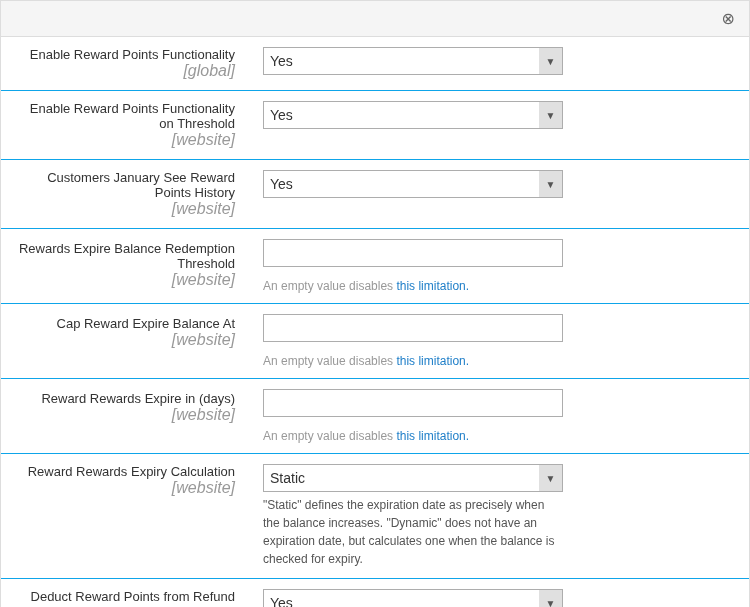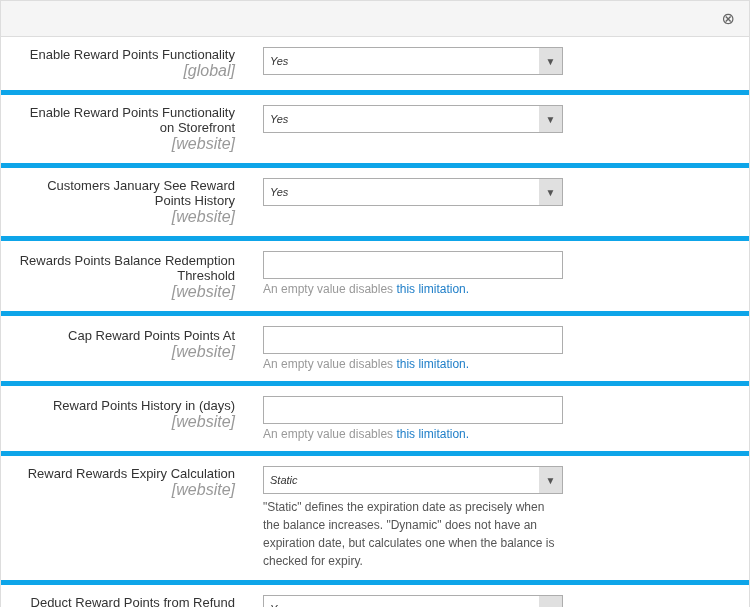--- a/index.html
+++ b/index.html
@@ -31,21 +31,21 @@
     .collapse-icon {
       font-size: 16px;
       color: #666;
       cursor: pointer;
     }
     .form-table {
       width: 100%;
       border-collapse: collapse;
     }
     .form-row {
-      border-bottom: 5px solid #0ea5e9;
+      border-bottom: 1px solid #0ea5e9;
     }
     .form-row td {
       padding: 10px 14px;
       vertical-align: top;
     }
     .label-cell {
       width: 248px;
       text-align: right;
       padding-right: 16px;
       vertical-align: middle;
@@ -72,26 +72,25 @@
       position: relative;
       display: inline-block;
       width: 300px;
     }
     .form-select {
       width: 300px;
       height: 28px;
       border: 1px solid #adadad;
       background: #fff;
       padding: 4px 24px 4px 6px;
-      font-size: 11px;
+      font-size: 14px;
       color: #333;
       appearance: none;
       -webkit-appearance: none;
       cursor: pointer;
-      font-style: italic;
     }
     .select-arrow {
       position: absolute;
       right: 0;
       top: 0;
       width: 24px;
       height: 28px;
       background: #e0e0e0;
       border: 1px solid #adadad;
       border-left: none;
@@ -106,21 +105,21 @@
       width: 300px;
       height: 28px;
       border: 1px solid #adadad;
       padding: 4px 6px;
       font-size: 13px;
       color: #333;
       background: #fff;
     }
     .hint-text {
       display: block;
-      margin-top: 3px;
+      margin-top: 12px;
       font-size: 12px;
       color: #999;
     }
     .hint-text a, .hint-text span.link {
       color: #1e7ec8;
       text-decoration: none;
     }
     .description-text {
       display: block;
       margin-top: 4px;
@@ -138,37 +137,37 @@
     <span class="section-title"></span>
     <span class="collapse-icon">⊗</span>
   </div>
   <table class="form-table">
     <tbody id="form-rows">
         <tr class="form-row">
           <td class="label-cell"><span class="field-label">Enable Reward Points Functionality</span><span class="field-scope">[global]</span></td>
           <td class="value-cell"><div class="select-wrapper"><select class="form-select"><option value="Yes">Yes</option><option value="No">No</option></select><div class="select-arrow">▼</div></div></td>
         </tr>
         <tr class="form-row">
-          <td class="label-cell"><span class="field-label">Enable Reward Points Functionality on Storefront</span><span class="field-scope">[website]</span></td>
+          <td class="label-cell"><span class="field-label">Enable Reward Points Functionality on Threshold</span><span class="field-scope">[website]</span></td>
           <td class="value-cell"><div class="select-wrapper"><select class="form-select"><option value="Yes">Yes</option><option value="No">No</option></select><div class="select-arrow">▼</div></div></td>
         </tr>
         <tr class="form-row">
           <td class="label-cell"><span class="field-label">Customers January See Reward Points History</span><span class="field-scope">[website]</span></td>
           <td class="value-cell"><div class="select-wrapper"><select class="form-select"><option value="Yes">Yes</option><option value="No">No</option></select><div class="select-arrow">▼</div></div></td>
         </tr>
         <tr class="form-row">
-          <td class="label-cell top-align"><span class="field-label">Rewards Points Balance Redemption Threshold</span><span class="field-scope">[website]</span></td>
+          <td class="label-cell top-align"><span class="field-label">Rewards Expire Balance Redemption Threshold</span><span class="field-scope">[website]</span></td>
           <td class="value-cell"><input type="text" class="form-input" style=""><span class="hint-text">An empty value disables <span class="link">this limitation.</span></span></td>
         </tr>
         <tr class="form-row">
-          <td class="label-cell top-align"><span class="field-label">Cap Reward Points Points At</span><span class="field-scope">[website]</span></td>
+          <td class="label-cell top-align"><span class="field-label">Cap Reward Expire Balance At</span><span class="field-scope">[website]</span></td>
           <td class="value-cell"><input type="text" class="form-input" style=""><span class="hint-text">An empty value disables <span class="link">this limitation.</span></span></td>
         </tr>
         <tr class="form-row">
-          <td class="label-cell top-align"><span class="field-label">Reward Points History in (days)</span><span class="field-scope">[website]</span></td>
+          <td class="label-cell top-align"><span class="field-label">Reward Rewards Expire in (days)</span><span class="field-scope">[website]</span></td>
           <td class="value-cell"><input type="text" class="form-input" style=""><span class="hint-text">An empty value disables <span class="link">this limitation.</span></span></td>
         </tr>
         <tr class="form-row">
           <td class="label-cell"><span class="field-label">Reward Rewards Expiry Calculation</span><span class="field-scope">[website]</span></td>
           <td class="value-cell"><div class="select-wrapper"><select class="form-select"><option value="Static">Static</option><option value="Dynamic">Dynamic</option></select><div class="select-arrow">▼</div></div><span class="description-text">"Static" defines the expiration date as precisely when the balance increases. "Dynamic" does not have an expiration date, but calculates one when the balance is checked for expiry.</span></td>
         </tr>
         <tr class="form-row">
           <td class="label-cell"><span class="field-label">Deduct Reward Points from Refund Amount Automatically</span></td>
           <td class="value-cell"><div class="select-wrapper"><select class="form-select"><option value="Yes">Yes</option><option value="No">No</option></select><div class="select-arrow">▼</div></div></td>
         </tr>

